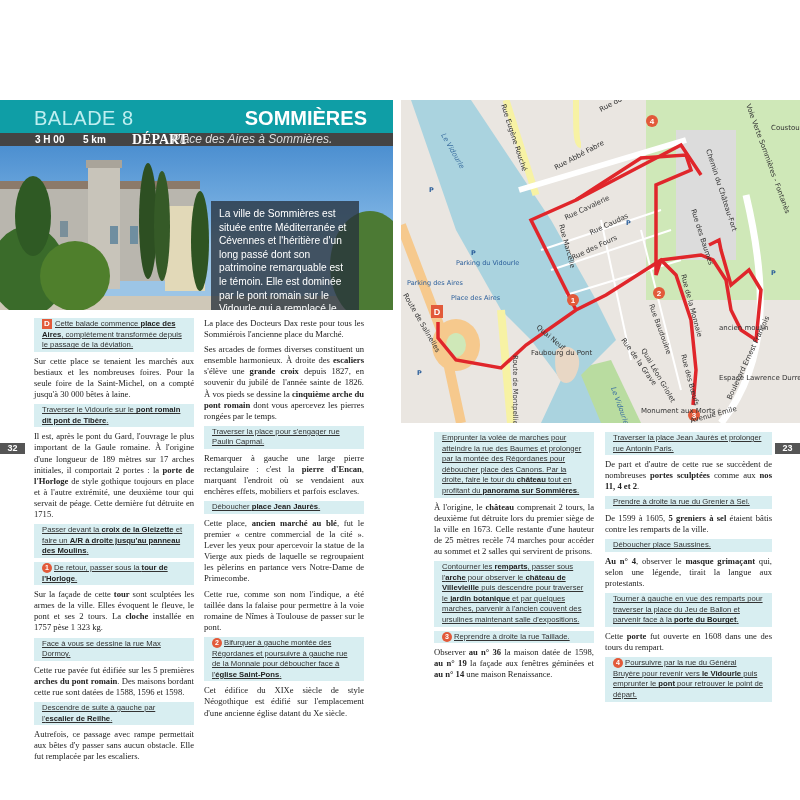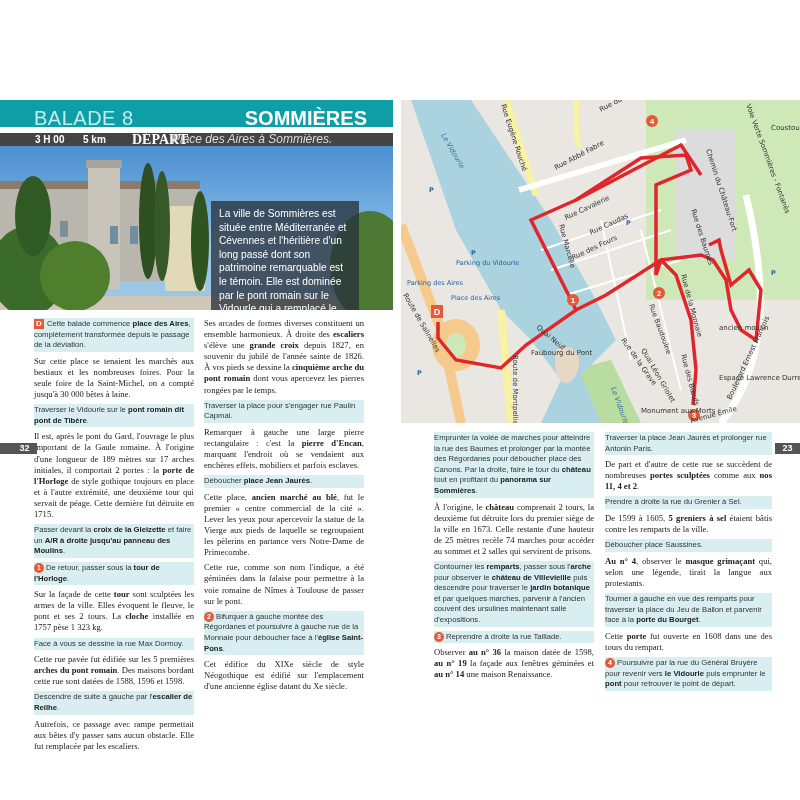--- a/index.html
+++ b/index.html
@@ -1,48 +1,48 @@
 <!DOCTYPE html>
 <html><head>
 <meta charset="utf-8">
 <style>
   html,body{margin:0;padding:0;background:#fff;}
   body{width:800px;height:800px;position:relative;overflow:hidden;font-family:"Liberation Serif",serif;color:#222;}
   .page-left{position:absolute;left:0;top:100px;width:393px;height:600px;}
   .page-right{position:absolute;left:401px;top:100px;width:399px;height:600px;}
   .gutter{position:absolute;left:393px;top:100px;width:8px;height:600px;background:#fff;}
 
-  .header-band{position:absolute;left:0;top:0;width:393px;height:27px;background:#0f9ea6;}
+  .header-band{position:absolute;left:0;top:0;width:393px;height:33px;background:#0f9ea6;}
   .balade{position:absolute;left:34px;top:7px;font-family:"Liberation Sans",sans-serif;font-size:20px;color:#bfeef0;letter-spacing:0.5px;}
   .town{position:absolute;right:26px;top:7px;font-family:"Liberation Sans",sans-serif;font-weight:bold;font-size:20px;color:#fff;}
   .info-bar{position:absolute;left:0;top:33px;width:393px;height:19px;background:#444;color:#fff;font-size:10px;line-height:13px;}
   .info-bar span{position:absolute;top:0;}
   .dur{left:35px;font-family:"Liberation Sans",sans-serif;font-weight:bold;}
   .dist{left:83px;font-family:"Liberation Sans",sans-serif;font-weight:bold;}
   .dep-label{left:132px;font-family:"Liberation Serif",serif;font-weight:bold;font-size:14px;}
   .dep-val{left:172px;font-family:"Liberation Sans",sans-serif;font-style:italic;font-size:12px;color:#ddd;}
 
   .photo{position:absolute;left:0;top:46px;width:393px;height:164px;overflow:hidden;background:linear-gradient(#4c8fd0 0%,#7bb2e3 45%,#9cc5e6 60%);}
   .intro{position:absolute;left:211px;top:55px;width:148px;height:148px;background:rgba(40,50,60,0.78);color:#fff;font-family:"Liberation Sans",sans-serif;font-size:10.2px;line-height:13.6px;padding:6px 6px 0 8px;box-sizing:border-box;}
 
   .col{position:absolute;font-size:8.6px;line-height:11.1px;}
   .col p{margin:0 0 4px 0;text-align:justify;}
   .col p b{font-weight:bold;}
-  .inst{background:#d8eef1;font-family:"Liberation Sans",sans-serif;font-size:7.7px;line-height:10.6px;padding:1px 0;margin:0 0 4px 0;color:#333;}
+  .inst{background:#d8eef1;font-family:"Liberation Sans",sans-serif;font-size:7.7px;line-height:10.6px;padding:1px 8px;margin:0 0 4px 0;color:#333;text-decoration:underline;}
   .inst b{font-weight:bold;color:#222;}
   .col-l1{left:34px;top:218px;width:160px;}
   .col-l2{left:204px;top:218px;width:160px;}
   .col-r1{left:33px;top:332px;width:160px;}
   .col-r2{left:204px;top:332px;width:167px;}
 
   .badge-d{display:inline-block;background:#e25a3a;color:#fff;font-family:"Liberation Sans",sans-serif;font-weight:bold;font-size:8px;width:10px;height:10px;line-height:10px;text-align:center;margin-right:3px;vertical-align:middle;}
   .num{display:inline-block;background:#e25a3a;color:#fff;font-family:"Liberation Sans",sans-serif;font-weight:bold;font-size:7px;width:10px;height:10px;line-height:10px;border-radius:50%;text-align:center;margin-right:2px;vertical-align:middle;}
 
   .pgnum{position:absolute;top:243px;width:25px;height:11px;background:#555;color:#fff;font-family:"Liberation Sans",sans-serif;font-weight:bold;font-size:9px;line-height:11px;text-align:center;}
-  .pg-l{left:0;top:343px;padding-left:12px;}
+  .pg-l{left:0;top:343px;}
   .pg-r{right:0;top:343px;}
 
   .map{position:absolute;left:0;top:0;width:399px;height:323px;background:#eae6e1;overflow:hidden;}
   .map svg{display:block;}
   .map-label{font-family:"DejaVu Sans",sans-serif;font-size:7px;fill:#333;}
   .map-label-w{font-family:"DejaVu Sans",sans-serif;font-size:7px;fill:#3b6fa0;font-style:italic;}
   .map-label-b{font-family:"DejaVu Sans",sans-serif;font-size:6.5px;fill:#2a5e9a;}
 </style>
 </head>
 <body>
@@ -90,26 +90,27 @@
     <div class="inst"><span>Passer devant la </span><b>croix de la Gleizette</b><span> et faire un </span><b>A/R à droite jusqu'au panneau des Moulins</b><span>.</span></div>
     <div class="inst"><span class="num">1</span><span>De retour, passer sous la </span><b>tour de l'Horloge</b><span>.</span></div>
     <p><span>Sur la façade de cette </span><b>tour</b><span> sont sculptées les armes de la ville. Elles évoquent le fleuve, le pont et ses 2 tours. La </span><b>cloche</b><span> installée en 1757 pèse 1 323 kg.</span></p>
     <div class="inst">Face à vous se dessine la rue Max Dormoy.</div>
     <p><span>Cette rue pavée fut édifiée sur les 5 premières </span><b>arches du pont romain</b><span>. Des maisons bordant cette rue sont datées de 1588, 1596 et 1598.</span></p>
     <div class="inst"><span>Descendre de suite à gauche par l'</span><b>escalier de Reilhe</b><span>.</span></div>
     <p>Autrefois, ce passage avec rampe permettait aux bêtes d'y passer sans aucun obstacle. Elle fut remplacée par les escaliers.</p>
   </div>
 
   <div class="col col-l2">
+    <p>La place des Docteurs Dax reste pour tous les Sommiérois l'ancienne place du Marché.</p>
     <p><span>Ses arcades de formes diverses constituent un ensemble harmonieux. À droite des </span><b>escaliers</b><span> s'élève une </span><b>grande croix</b><span> depuis 1827, en souvenir du jubilé de l'année sainte de 1826. À vos pieds se dessine la </span><b>cinquième arche du pont romain</b><span> dont vous apercevez les pierres rongées par le temps.</span></p>
     <div class="inst">Traverser la place pour s'engager rue Paulin Capmal.</div>
     <p><span>Remarquer à gauche une large pierre rectangulaire : c'est la </span><b>pierre d'Encan</b><span>, marquant l'endroit où se vendaient aux enchères effets, mobiliers et parfois esclaves.</span></p>
     <div class="inst"><span>Déboucher </span><b>place Jean Jaurès</b><span>.</span></div>
     <p><span>Cette place, </span><b>ancien marché au blé</b><span>, fut le premier « centre commercial de la cité ». Lever les yeux pour apercevoir la statue de la Vierge aux pieds de laquelle se regroupaient les pèlerins en partance vers Notre-Dame de Primecombe.</span></p>
-    <p>Cette rue, comme son nom l'indique, a été géminées dans la falaise pour permettre à la voie romaine de Nîmes à Toulouse de passer sur le pont.</p>
+    <p>Cette rue, comme son nom l'indique, a été taillée dans la falaise pour permettre à la voie romaine de Nîmes à Toulouse de passer sur le pont.</p>
     <div class="inst"><span class="num">2</span><span>Bifurquer à gauche montée des Régordanes et poursuivre à gauche rue de la Monnaie pour déboucher face à l'</span><b>église Saint-Pons</b><span>.</span></div>
     <p>Cet édifice du XIXe siècle de style Néogothique est édifié sur l'emplacement d'une ancienne église datant du Xe siècle.</p>
   </div>
 
   <div class="pgnum pg-l">32</div>
 </div>
 
 <div class="gutter"></div>
 
 <div class="page-right">

